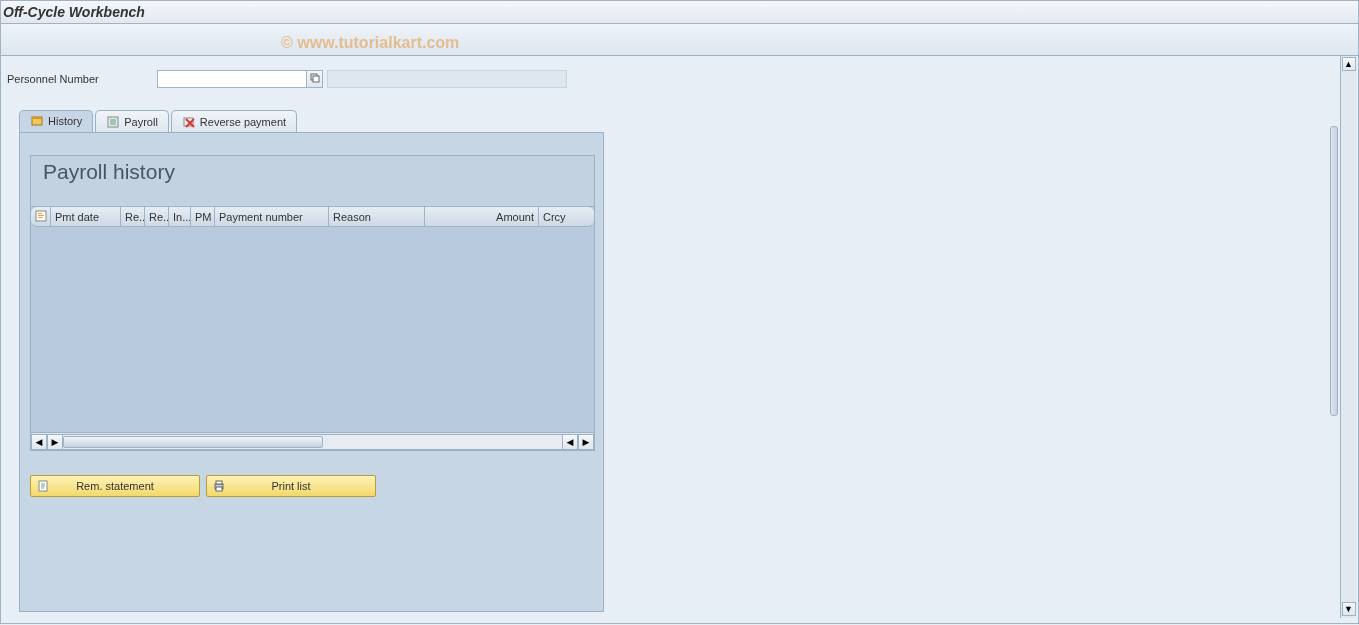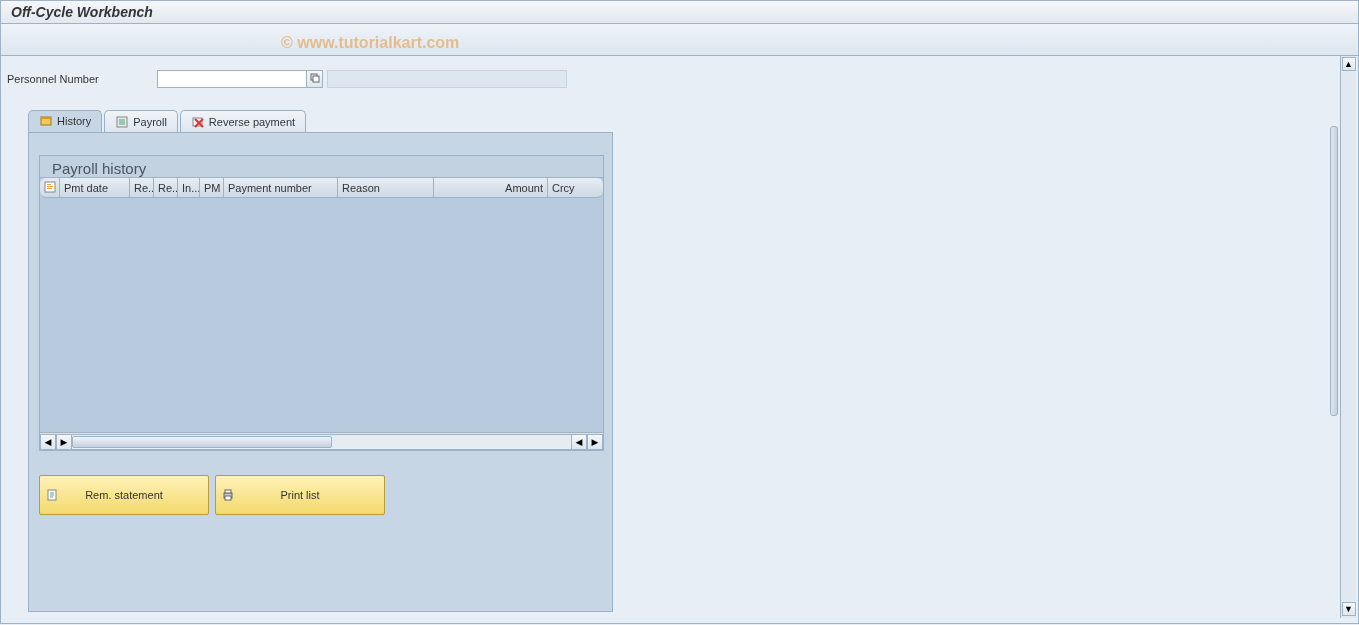--- a/index.html
+++ b/index.html
@@ -9,21 +9,21 @@
       background: #e8eef5;
       width: 1359px;
       height: 625px;
       overflow: hidden;
       position: relative;
     }
     .title-bar {
       background: linear-gradient(to bottom, #f5f7fa, #e1e8f0);
       border: 1px solid #a0b3c5;
       height: 24px;
-      padding: 2px 10px;
+      padding: 2px 2px;
       display: flex;
       align-items: center;
     }
     .page-title {
       font-weight: bold;
       font-style: italic;
       font-size: 14px;
       color: #333;
     }
     .toolbar-strip {
@@ -90,21 +90,21 @@
       color: #555;
     }
     .desc-box {
       width: 240px;
       height: 18px;
       border: 1px solid #c5d2df;
       background: #dee7f0;
       margin-left: 4px;
     }
     .tab-container {
-      margin-left: 23px;
+      margin-left: 14px;
       width: 585px;
     }
     .tab-strip {
       display: flex;
       height: 22px;
       position: relative;
       z-index: 2;
     }
     .tab {
       height: 22px;
@@ -144,23 +144,23 @@
     }
     .panel-inner {
       border: 1px solid #9ab0c5;
       background: #c2d2e1;
       width: 565px;
       height: 296px;
       display: flex;
       flex-direction: column;
     }
     .panel-heading {
-      font-size: 15px;
+      font-size: 21px;
       color: #4a5560;
-      padding: 4px 12px 0 12px;
+      padding: 4px 12px 22px 12px;
       background: #c2d2e1;
     }
     .grid {
       border-top: 1px solid #a0b3c5;
       flex: 1;
       display: flex;
       flex-direction: column;
       overflow: hidden;
       background: #b8cadd;
     }
@@ -228,21 +228,21 @@
       background: linear-gradient(to bottom, #f0f4f8, #c5d2df);
       border: 1px solid #a0b3c5;
       border-radius: 2px;
     }
     .bottom-buttons {
       display: flex;
       gap: 6px;
       margin-top: 24px;
     }
     .sap-btn {
-      height: 40px;
+      height: 22px;
       width: 170px;
       background: linear-gradient(to bottom, #fff2b8, #f2d96b);
       border: 1px solid #b89c3a;
       display: flex;
       align-items: center;
       justify-content: center;
       position: relative;
       font-size: 11px;
       color: #333;
       cursor: pointer;

